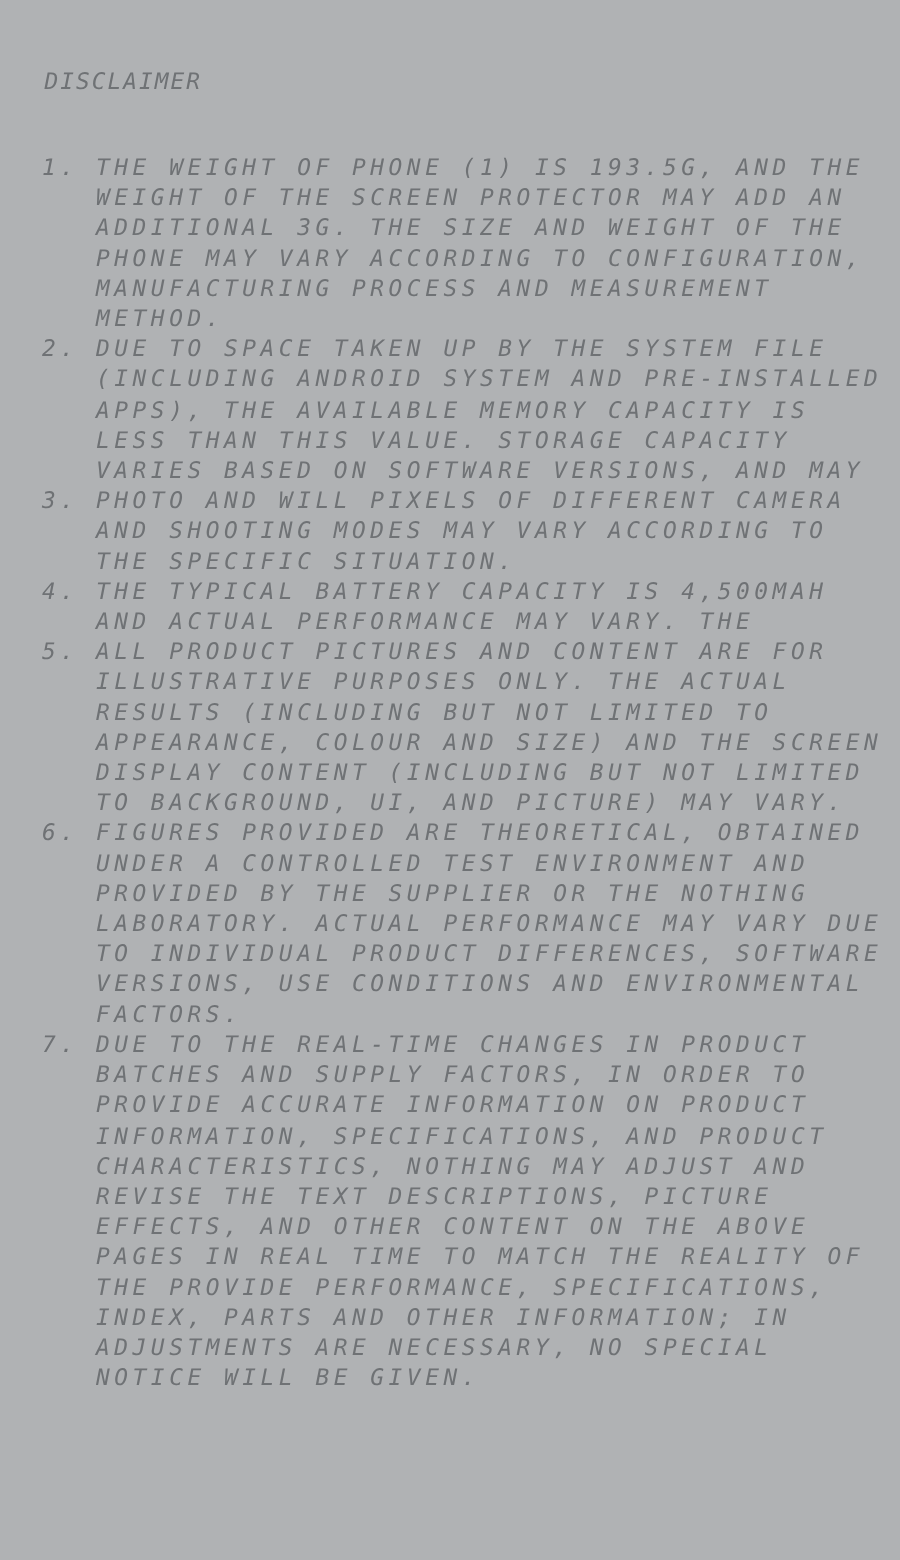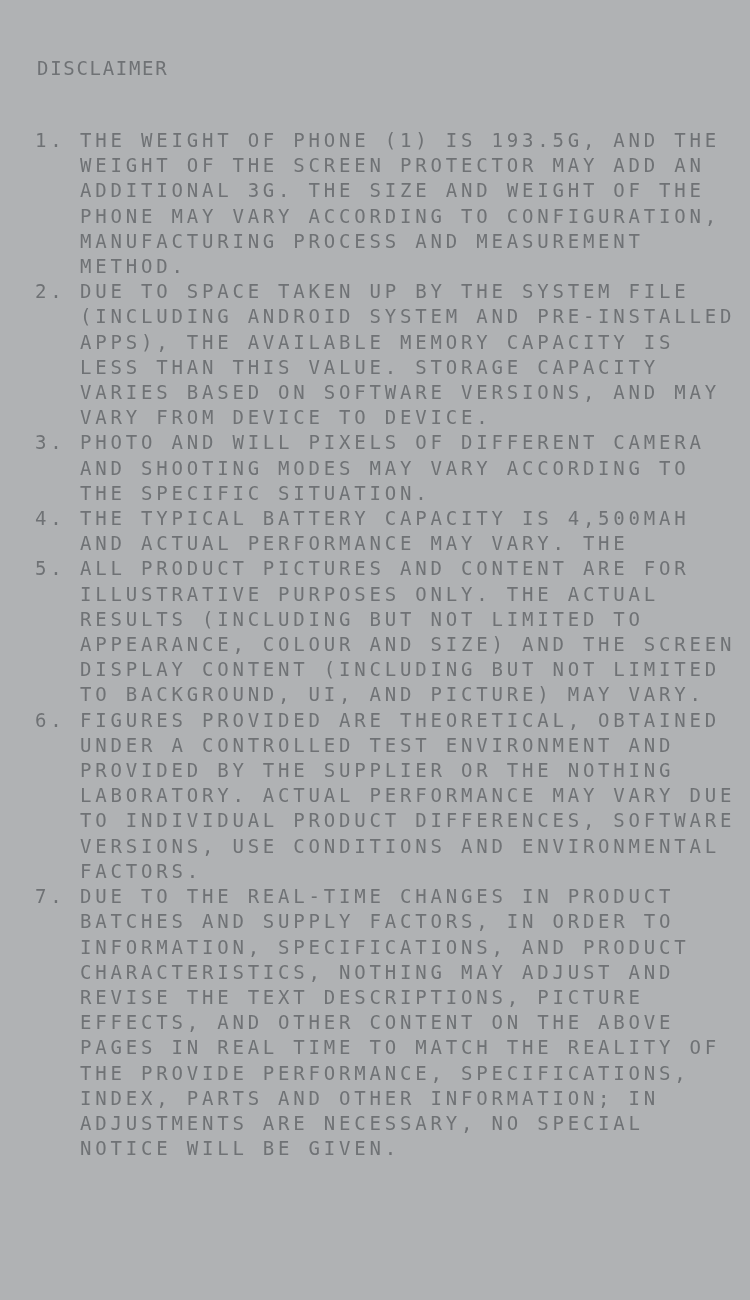--- a/index.html
+++ b/index.html
@@ -12,20 +12,21 @@
     background: #b0b2b4;
     overflow: hidden;
     font-family: "DejaVu Sans Mono", "Liberation Mono", monospace;
     -webkit-font-smoothing: antialiased;
   }
   .page {
     position: relative;
     width: 750px;
     height: 1300px;
     color: #6f7275;
+    font-style: italic;
   }
   .disclaimer-title {
     position: absolute;
     left: 37px;
     top: 56px;
     font-size: 19px;
     line-height: 25px;
     letter-spacing: 1.7px;
     font-weight: 400;
     white-space: pre;
@@ -74,21 +75,20 @@
         </div>
       </div>
       <div class="item-row">
         <span class="item-num">2.</span>
         <div class="item-lines">
           <div class="item-line">DUE TO SPACE TAKEN UP BY THE SYSTEM FILE</div>
           <div class="item-line">(INCLUDING ANDROID SYSTEM AND PRE-INSTALLED</div>
           <div class="item-line">APPS), THE AVAILABLE MEMORY CAPACITY IS</div>
           <div class="item-line">LESS THAN THIS VALUE. STORAGE CAPACITY</div>
           <div class="item-line">VARIES BASED ON SOFTWARE VERSIONS, AND MAY</div>
-          <div class="item-line">VARY FROM DEVICE TO DEVICE.</div>
         </div>
       </div>
       <div class="item-row">
         <span class="item-num">3.</span>
         <div class="item-lines">
           <div class="item-line">PHOTO AND WILL PIXELS OF DIFFERENT CAMERA</div>
           <div class="item-line">AND SHOOTING MODES MAY VARY ACCORDING TO</div>
           <div class="item-line">THE SPECIFIC SITUATION.</div>
         </div>
       </div>
@@ -120,20 +120,21 @@
           <div class="item-line">TO INDIVIDUAL PRODUCT DIFFERENCES, SOFTWARE</div>
           <div class="item-line">VERSIONS, USE CONDITIONS AND ENVIRONMENTAL</div>
           <div class="item-line">FACTORS.</div>
         </div>
       </div>
       <div class="item-row">
         <span class="item-num">7.</span>
         <div class="item-lines">
           <div class="item-line">DUE TO THE REAL-TIME CHANGES IN PRODUCT</div>
           <div class="item-line">BATCHES AND SUPPLY FACTORS, IN ORDER TO</div>
+          <div class="item-line">PROVIDE ACCURATE INFORMATION ON PRODUCT</div>
           <div class="item-line">INFORMATION, SPECIFICATIONS, AND PRODUCT</div>
           <div class="item-line">CHARACTERISTICS, NOTHING MAY ADJUST AND</div>
           <div class="item-line">REVISE THE TEXT DESCRIPTIONS, PICTURE</div>
           <div class="item-line">EFFECTS, AND OTHER CONTENT ON THE ABOVE</div>
           <div class="item-line">PAGES IN REAL TIME TO MATCH THE REALITY OF</div>
           <div class="item-line">THE PROVIDE PERFORMANCE, SPECIFICATIONS,</div>
           <div class="item-line">INDEX, PARTS AND OTHER INFORMATION; IN</div>
           <div class="item-line">ADJUSTMENTS ARE NECESSARY, NO SPECIAL</div>
           <div class="item-line">NOTICE WILL BE GIVEN.</div>
         </div>

